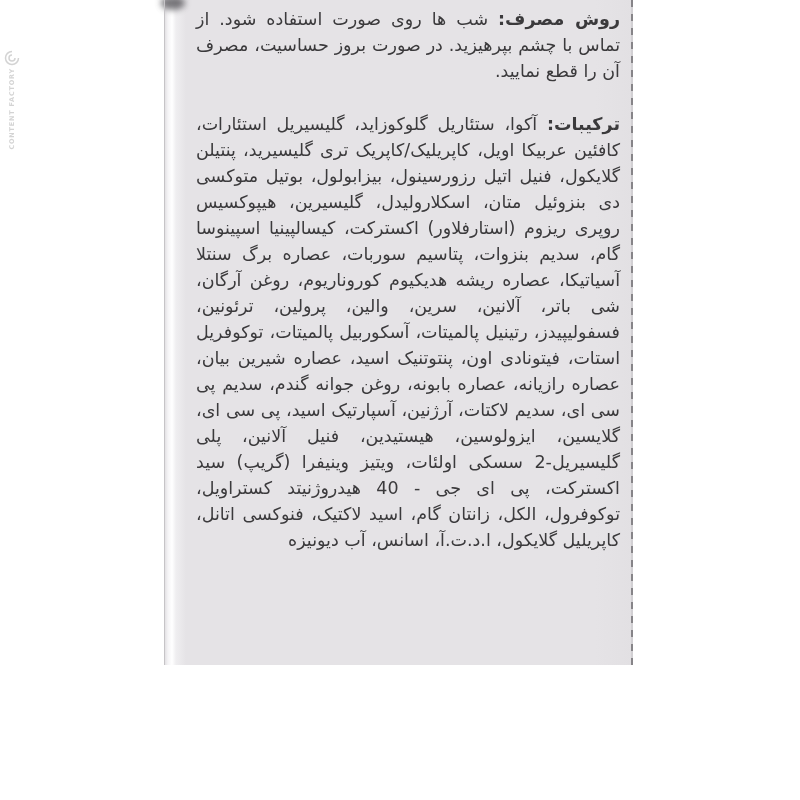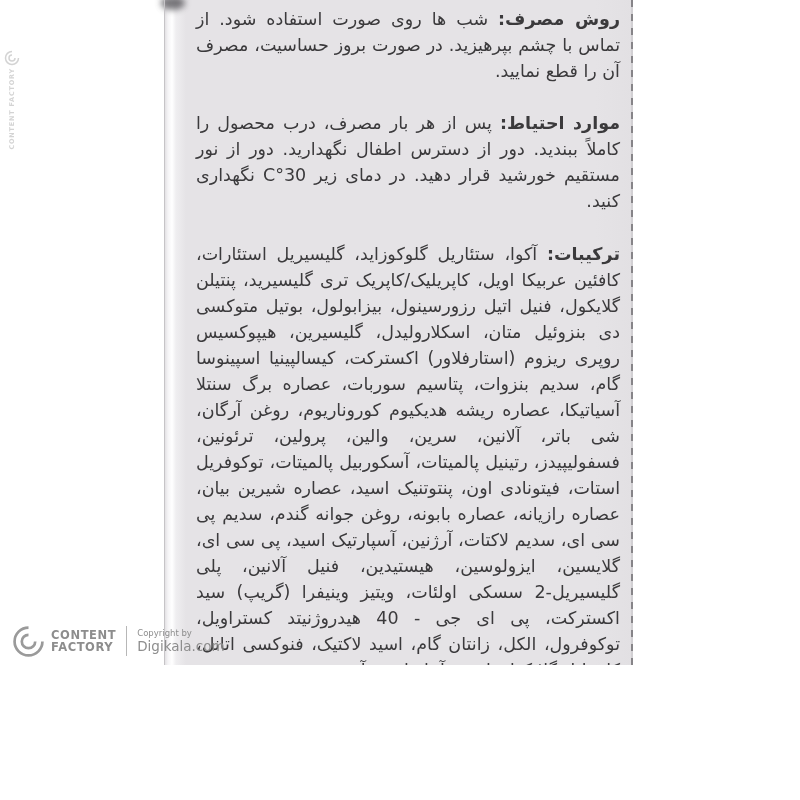--- a/index.html
+++ b/index.html
@@ -87,35 +87,19 @@
 
   <div class="box">
     <div class="corner-smudge"></div>
     <div class="box-left-line"></div>
     <div class="box-right-edge"></div>
     <div class="speck"></div>
 
     <div class="text-block" dir="rtl" lang="fa">
       <p class="usage"><span class="para-heading">روش مصرف:</span> <span>شب ها روی صورت استفاده شود. از تماس با چشم بپرهیزید. در صورت بروز حساسیت، مصرف آن را قطع نمایید.</span></p>
 
-      <p class="precautions"><span class="para-heading">موارد احتیاط:</span> <span>پس از هر بار مصرف، درب محصول را کاملاً ببندید. دور از دسترس اطفال نگهدارید. دور از نور مستقیم خورشید قرار دهید. در دمای زیر 30°C نگهداری کنید.</span></p>
 
       <p class="ingredients"><span class="para-heading">ترکیبات:</span> <span>آکوا، ستئاریل گلوکوزاید، گلیسیریل استئارات، کافئین عربیکا اویل، کاپریلیک/کاپریک تری گلیسیرید، پنتیلن گلایکول، فنیل اتیل رزورسینول، بیزابولول، بوتیل متوکسی دی بنزوئیل متان، اسکلارولیدل، گلیسیرین، هیپوکسیس روپری ریزوم (استارفلاور) اکسترکت، کیسالپینیا اسپینوسا گام، سدیم بنزوات، پتاسیم سوربات، عصاره برگ سنتلا آسیاتیکا، عصاره ریشه هدیکیوم کوروناریوم، روغن آرگان، شی باتر، آلانین، سرین، والین، پرولین، ترئونین، فسفولیپیدز، رتینیل پالمیتات، آسکوربیل پالمیتات، توکوفریل استات، فیتونادی اون، پنتوتنیک اسید، عصاره شیرین بیان، عصاره رازیانه، عصاره بابونه، روغن جوانه گندم، سدیم پی سی ای، سدیم لاکتات، آرژنین، آسپارتیک اسید، پی سی ای، گلایسین، ایزولوسین، هیستیدین، فنیل آلانین، پلی گلیسیریل-2 سسکی اولئات، ویتیز وینیفرا (گریپ) سید اکسترکت، پی ای جی - 40 هیدروژنیتد کستراویل، توکوفرول، الکل، زانتان گام، اسید لاکتیک، فنوکسی اتانل، کاپریلیل گلایکول، ا.د.ت.آ، اسانس، آب دیونیزه</span></p>
     </div>
   </div>
 
-  <div class="wm-bottom">
-    <svg class="wm-logo" viewBox="0 0 32 32">
-      <path d="M16 2.5 A13.5 13.5 0 1 0 29.5 16" fill="none" stroke="#9a9a9a" stroke-width="2.6"></path>
-      <path d="M16 9.5 A6.5 6.5 0 1 0 22.5 16" fill="none" stroke="#9a9a9a" stroke-width="2.6"></path>
-    </svg>
-    <div class="wm-brand">
-      <span>CONTENT</span>
-      <span>FACTORY</span>
-    </div>
-    <div class="wm-divider"></div>
-    <div class="wm-right">
-      <span class="wm-copyright">Copyright by</span>
-      <span class="wm-site">Digikala.com</span>
-    </div>
-  </div>
 
 </div>
 
 </body></html>

